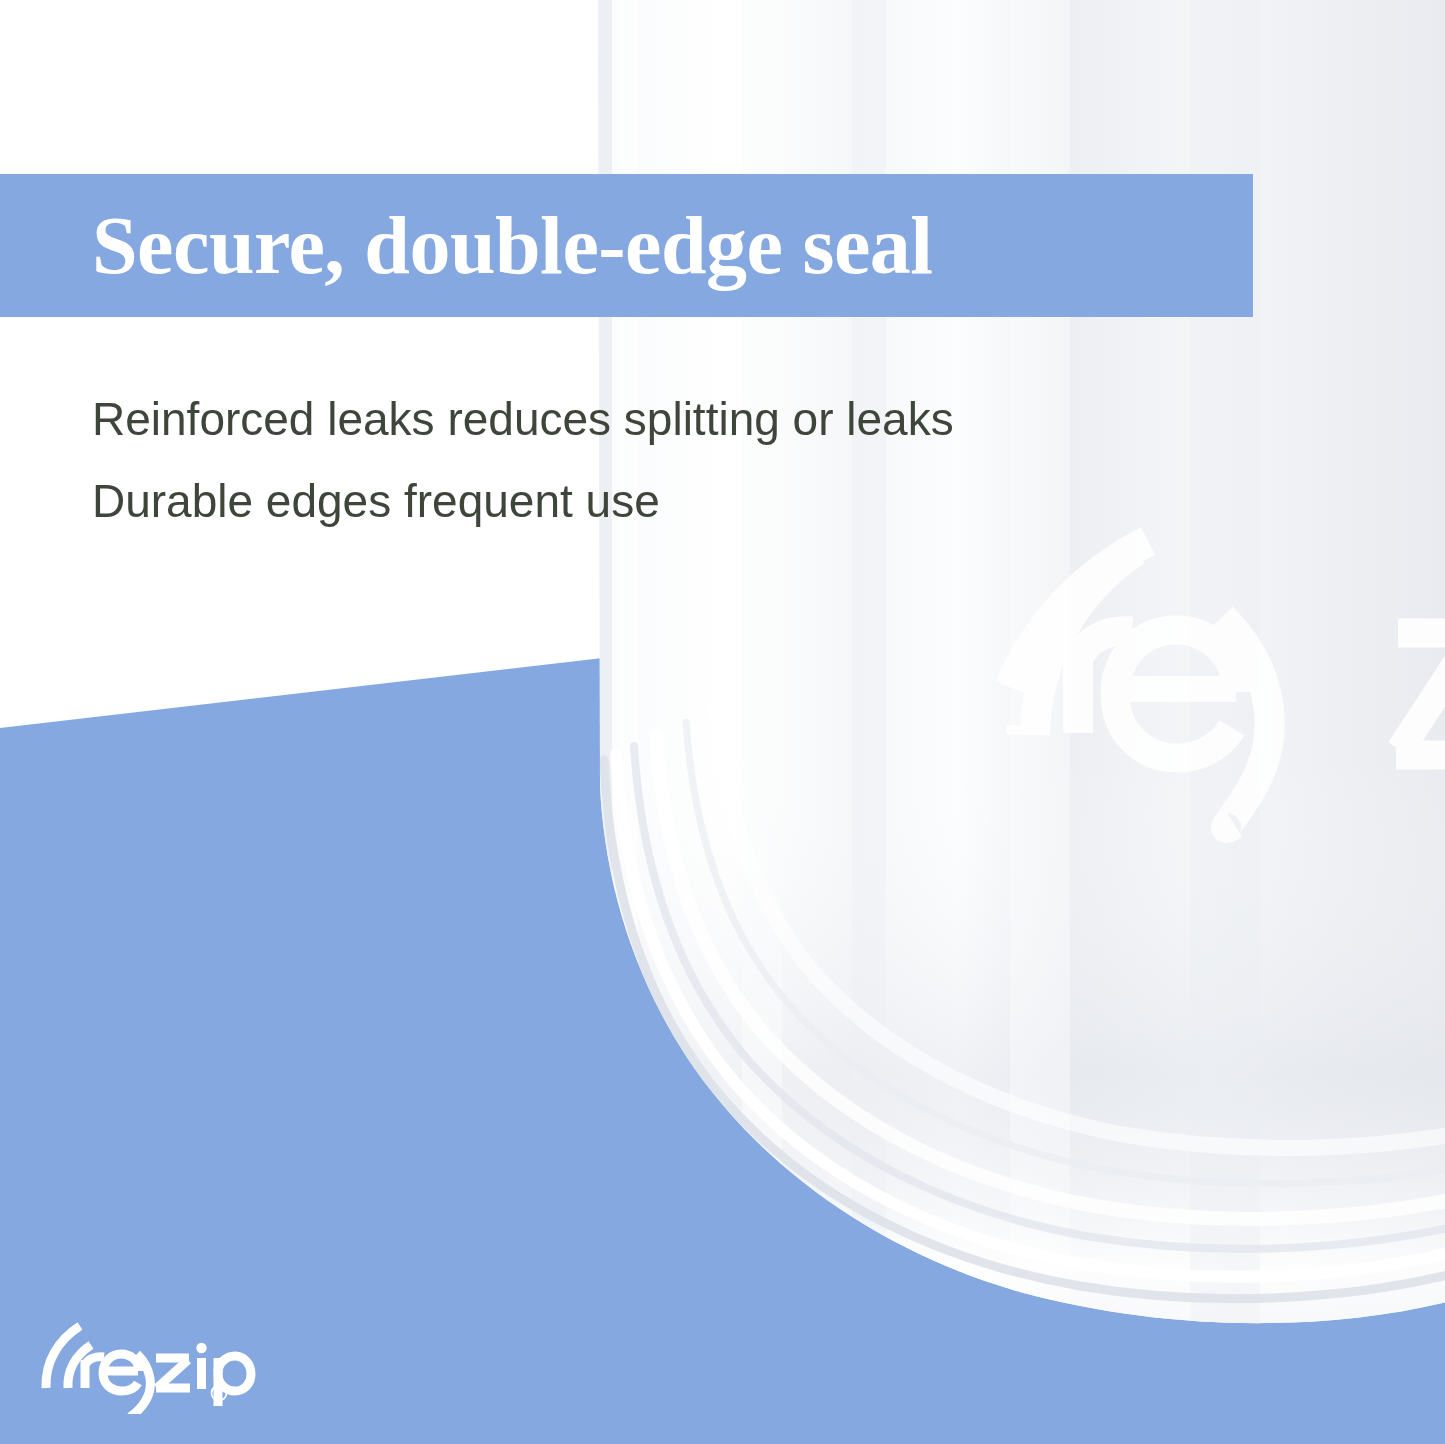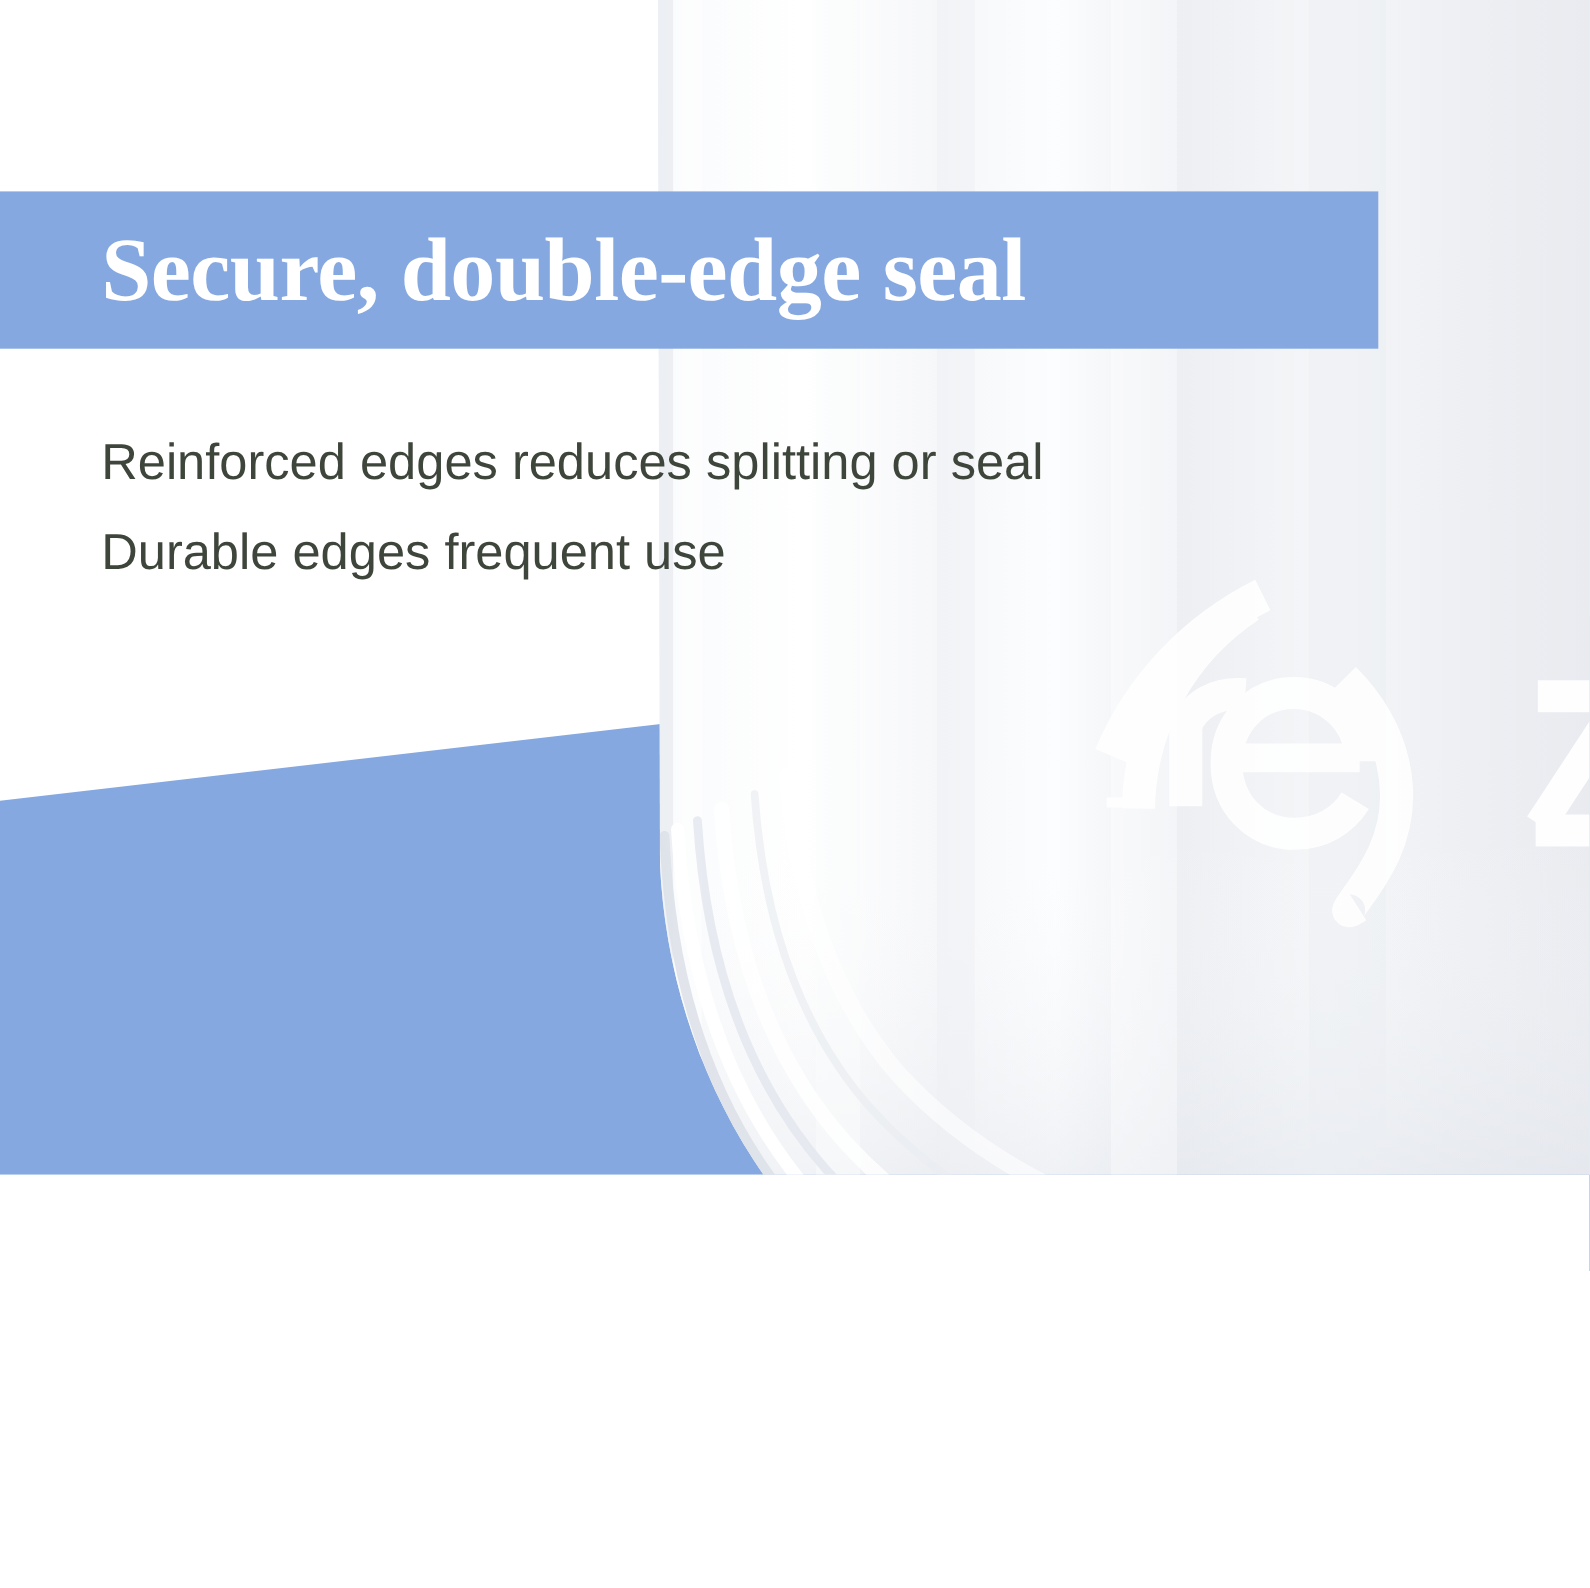--- a/index.html
+++ b/index.html
@@ -3,21 +3,21 @@
 <meta charset="utf-8">
 <style>
   html, body {
     margin: 0;
     padding: 0;
     background: #ffffff;
   }
   #canvas {
     position: relative;
     width: 1445px;
-    height: 1068px;
+    height: 1444px;
     overflow: hidden;
     background: #ffffff;
     font-family: "Liberation Sans", sans-serif;
   }
 
   
   .blue-wedge {
     position: absolute;
     left: 0; top: 0;
     width: 1445px; height: 1444px;
@@ -186,21 +186,21 @@
         </g>
       </g>
     </svg>
   </div>
 
   <div class="headline-band">
     <div class="headline-text">Secure, double-edge seal</div>
   </div>
 
   <div class="body-copy">
-    <div class="body-line">Reinforced edges reduces splitting or seal</div>
+    <div class="body-line">Reinforced leaks reduces splitting or leaks</div>
     <div class="body-line">Durable edges frequent use</div>
   </div>
 
   <div class="brand-logo">
     <svg viewBox="0 0 220 96" xmlns="http://www.w3.org/2000/svg">
       <g fill="none" stroke="#FFFFFF" stroke-width="9" stroke-linecap="butt">
 
         <path d="M8,70 C7,44 20,22 42,8"></path>
 
         <path d="M30,70 C29,52 38,37 53,27"></path>

